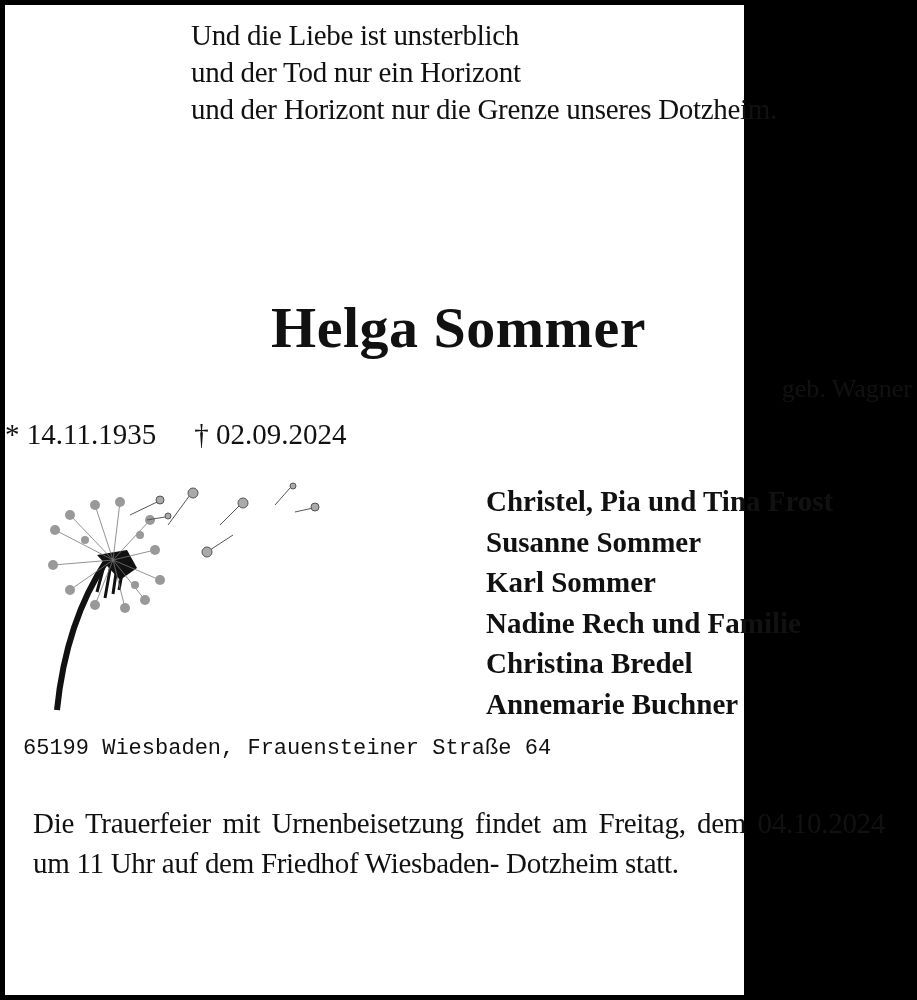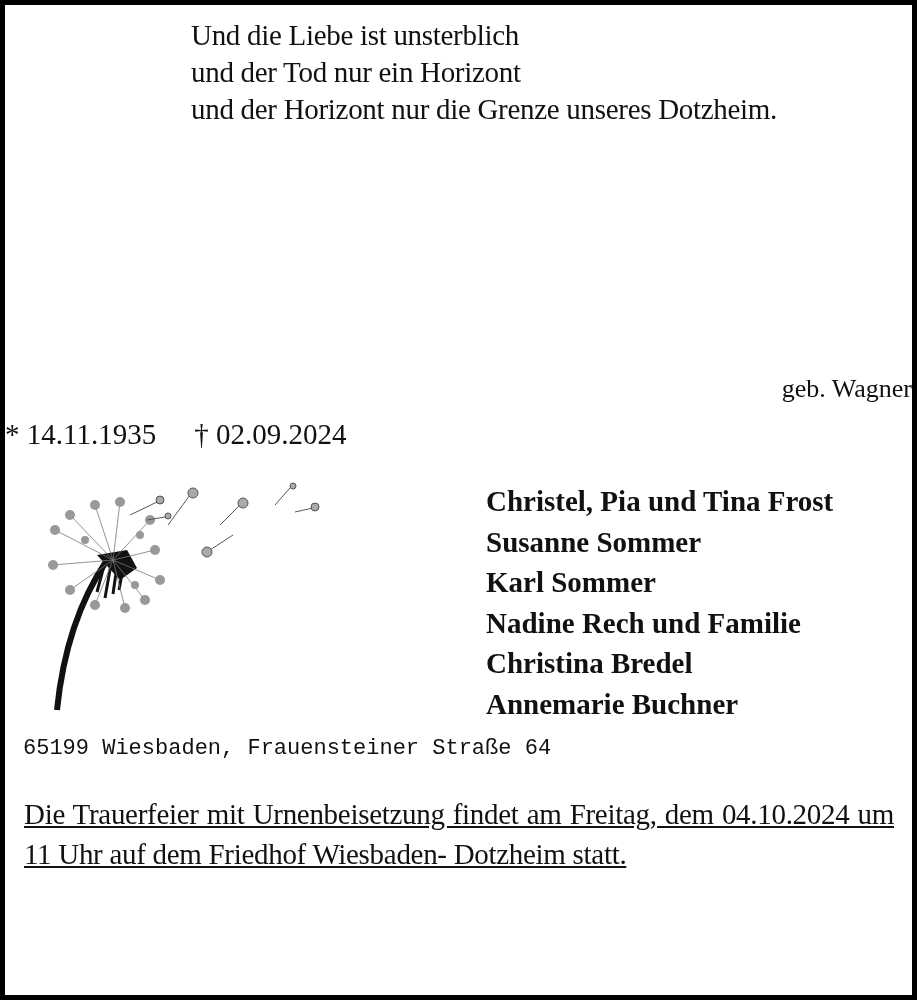--- a/index.html
+++ b/index.html
@@ -1,46 +1,47 @@
 <!DOCTYPE html>
 <html><head>
   <meta charset="utf-8">
   <style>
     html, body { margin: 0; padding: 0; background: #000; }
     body { width: 917px; height: 1000px; overflow: hidden; }
     .frame {
-      position: absolute; left: 5px; top: 5px; width: 907px; height: 990px;
+      position: absolute; left: 5px; top: 5px; width: 739px; height: 990px;
       background: #fff; color: #111;
       font-family: "Liberation Serif", "DejaVu Serif", serif;
     }
     .abs { position: absolute; white-space: nowrap; }
     .poem { left: 186px; top: 12px; font-size: 29px; line-height: 37px; letter-spacing: -0.3px; }
     .intro { left: 18px; top: 146px; font-size: 29px; line-height: 41px; letter-spacing: -0.3px; }
     .name { left: 0; width: 907px; top: 289px; text-align: center; font-size: 58px; font-weight: bold; letter-spacing: 0.5px; }
     .maiden { left: 0; width: 907px; top: 369px; text-align: right; font-size: 26px; }
     .dates { left: 0; width: 907px; top: 413px; text-align: left; font-size: 29px; }
     .dates .gap { display: inline-block; width: 38px; }
     .mourners { left: 438px; top: 476px; font-size: 29px; font-weight: bold; line-height: 40.5px; margin-left: 43px; }
     .dandelion { position: absolute; left: 30px; top: 475px; width: 300px; height: 235px; }
     .address { left: 18px; top: 731px; font-size: 22px; font-family: Liberation Mono, monospace; }
     .ceremony { left: 18px; top: 788px; width: 872px; font-size: 29px; line-height: 40px; white-space: normal; text-align: justify; letter-spacing: -0.3px; }
-    .ceremony p { margin: 1px; text-decoration: underline; }
+    .ceremony p { margin: 10px; }
   </style>
 </head>
 <body>
 
 <div class="frame">
 
   <div class="abs poem">
     <div>Und die Liebe ist unsterblich</div>
     <div>und der Tod nur ein Horizont</div>
     <div>und der Horizont nur die Grenze unseres Dotzheim.</div>
   </div>
 
 
+  <div class="abs name">Helga Sommer</div>
   <div class="abs maiden">geb. Wagner</div>
   <div class="abs dates">
     <span>* 14.11.1935</span><span class="gap"></span><span>† 02.09.2024</span>
   </div>
 
   <svg class="dandelion" viewBox="0 0 300 235">
     <path d="M22 230 C 28 170, 45 120, 72 80" stroke="#111" stroke-width="6" fill="none"></path>
     <path d="M62 75 L92 70 L102 88 L85 100 Z" fill="#111"></path>
     <path d="M70 82 L62 112 M76 84 L70 118 M82 86 L78 114 M88 88 L84 110" stroke="#111" stroke-width="3"></path>
     <g stroke="#777" stroke-width="0.8" fill="none">

